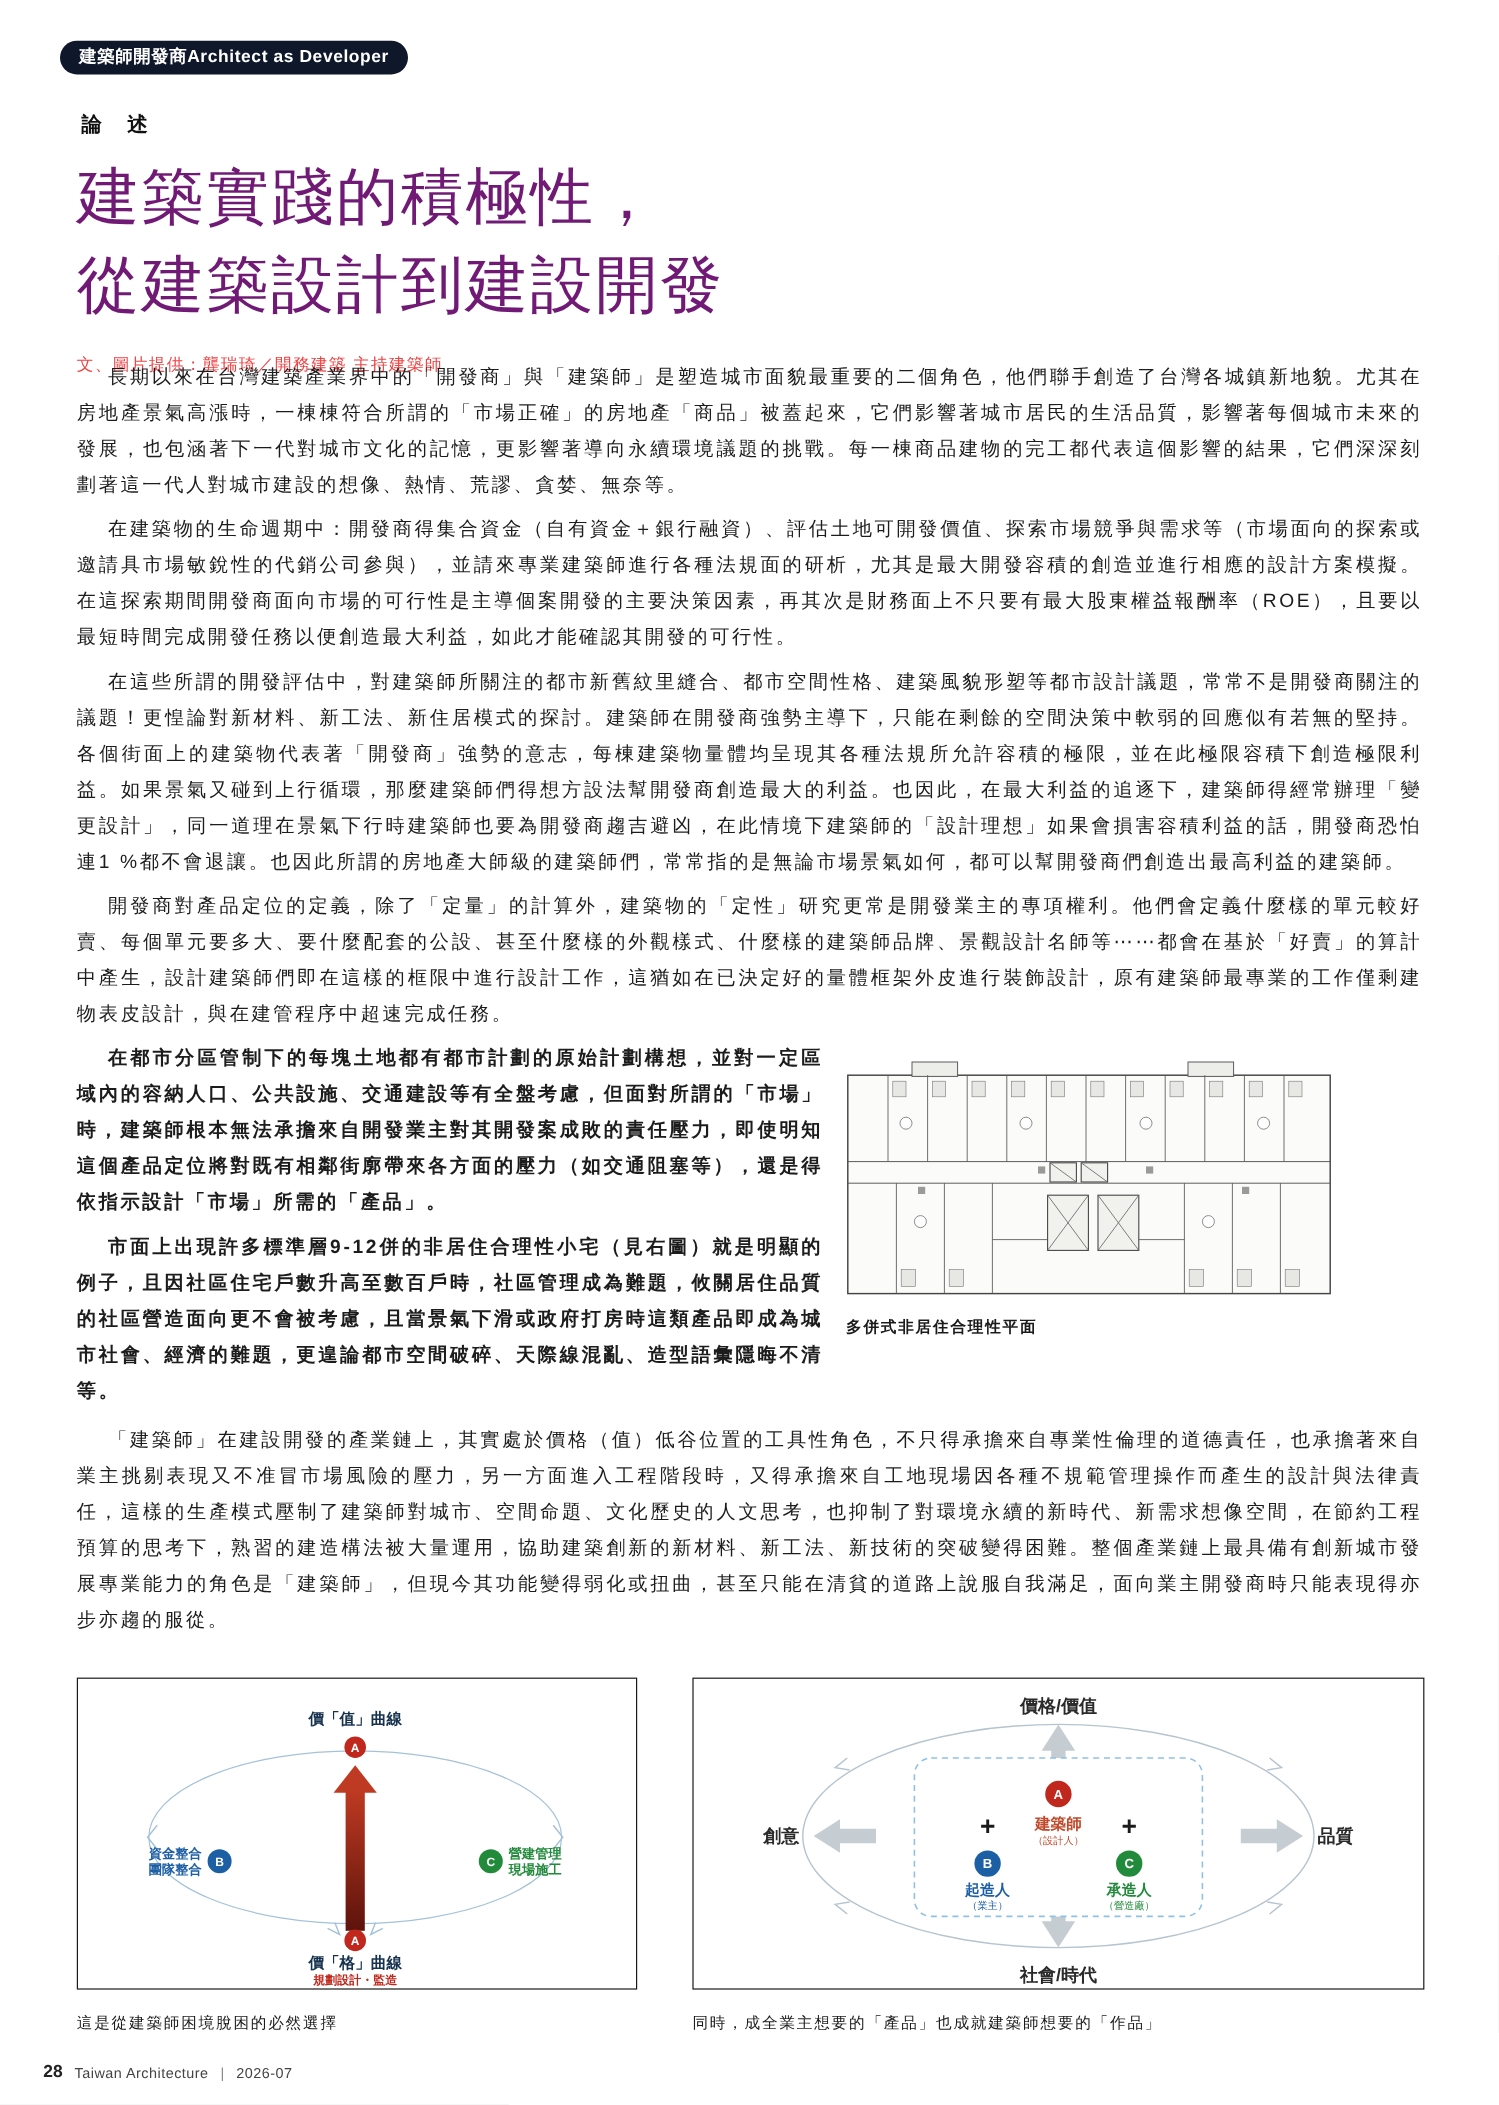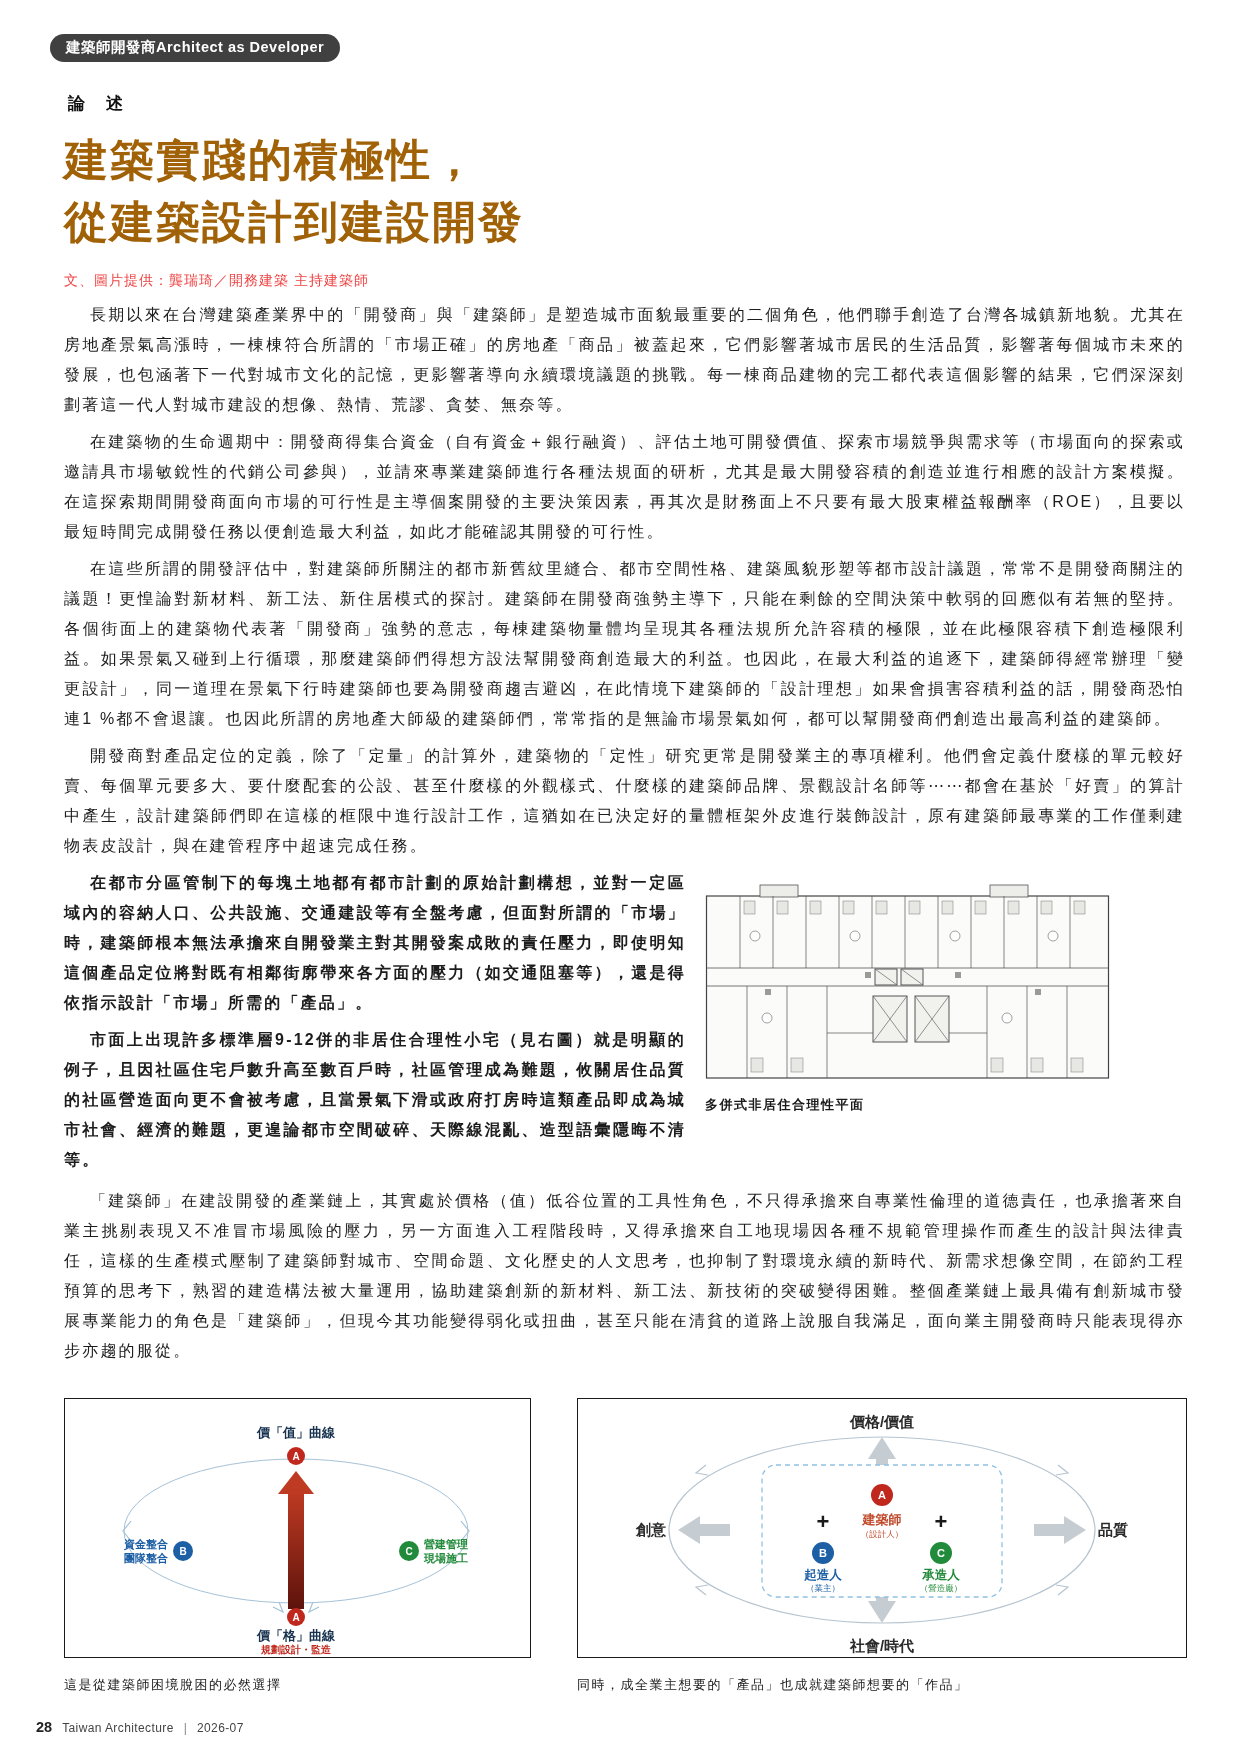--- a/index.html
+++ b/index.html
@@ -4,27 +4,27 @@
 <style>
   html,body{margin:0;padding:0;background:#e8e8e8;}
   .page{
     position:relative; width:1249px; height:1754px; background:#ffffff;
     font-family:"Liberation Sans","DejaVu Sans",sans-serif; color:#1b1b1b;
     margin:0 auto; overflow:hidden;
   }
   
   .tag-pill{
     position:absolute; top:34px; left:50px;
-    background:#404040; color:#fff; font-size:14.5px; font-weight:bold;
+    background:#0f172a; color:#fff; font-size:14.5px; font-weight:bold;
     padding:4px 16px 5px; border-radius:14px; letter-spacing:.5px;
   }
   
   .article-head{position:absolute; left:64px; top:92px; width:1121px;}
   .section-label{font-size:17px; font-weight:bold; color:#111; letter-spacing:2px; margin:0 0 14px 4px;}
-  .page-title{font-size:44px; line-height:1.40; font-weight:700; color:#a16207; margin:0; letter-spacing:2px;}
+  .page-title{font-size:52px; line-height:1.40; font-weight:400; color:#701a75; margin:0; letter-spacing:2px;}
   .byline{font-size:14px; font-weight:normal; color:#ef4444; margin-top:20px; letter-spacing:1px;}
   
   .article-body{position:absolute; left:64px; top:300px; width:1121px;}
   .article-body p{
     margin:0 0 7px 0; font-size:16px; line-height:30px; text-align:justify;
     text-indent:26px; letter-spacing:2.2px; color:#1c1c1c;
   }
   .two-col{display:flex; margin:2px 0 4px;font-weight:bold;}
   .col-left{width:622px; flex:0 0 622px;}
   .col-right{margin-left:19px; width:405px;}

